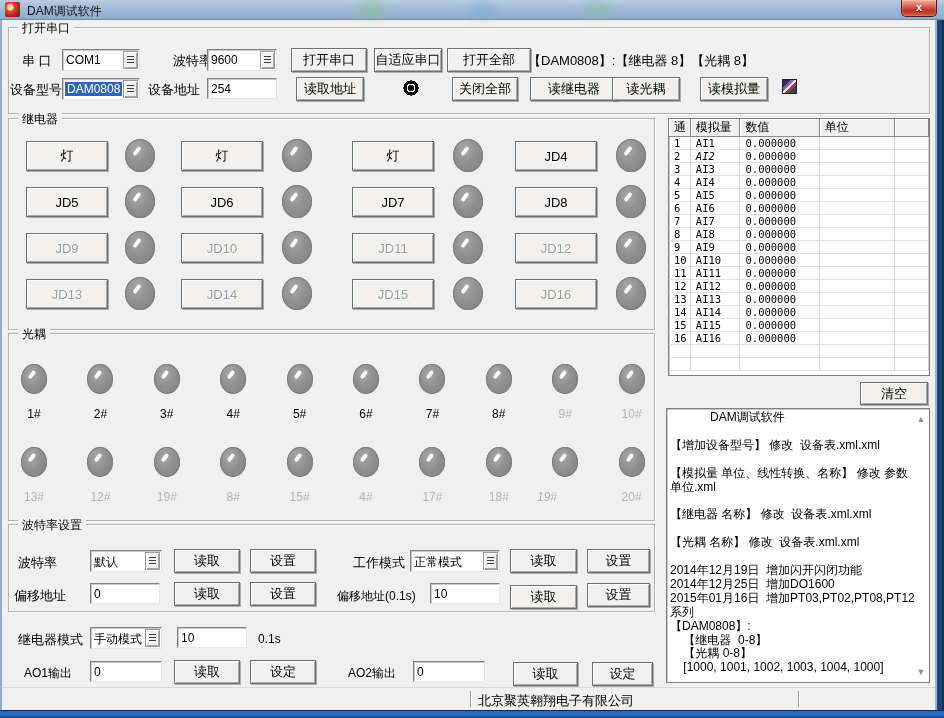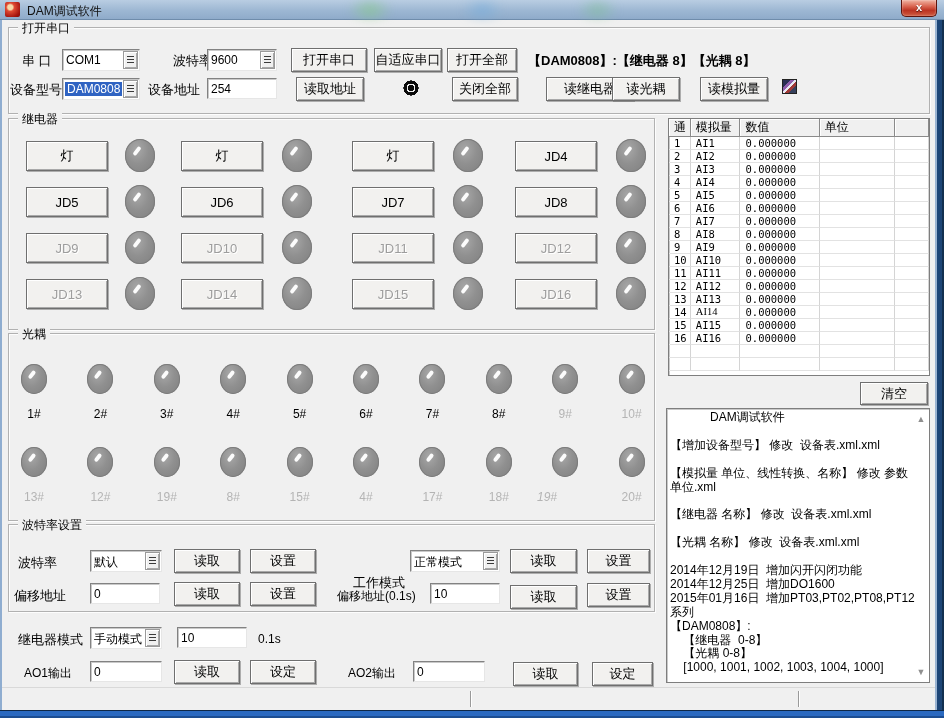--- a/index.html
+++ b/index.html
@@ -61,21 +61,21 @@
   .led-relay { width:30px; height:33px; }
   .led-relay::after { left:10px; top:7px; width:4px; height:10px; }
   .led-opto { width:26px; height:30px; }
   .led-opto::after { left:9px; top:6px; width:3.5px; height:9px; }
   .opto-label { position:absolute; width:44px; text-align:center; font-size:12px; }
   .opto-label.disabled { color:#b4b4b4; }
 
   .black-dot { position:absolute; width:16px; height:16px; border-radius:50%;
     background:radial-gradient(circle at 50% 50%, #0b0b0b 0 3.5px, #f0f0f0 3.5px 4.5px, #0b0b0b 4.5px 7.5px, rgba(0,0,0,0) 7.6px); }
 
-  .device-info { position:absolute; font-weight:bold; font-size:13px; white-space:nowrap; }
+  .device-info { position:absolute; font-weight:normal; font-size:13px; white-space:nowrap; }
   .debug-icon { position:absolute; width:15px; height:15px; border:1px solid #222;
     background:linear-gradient(135deg,#2b2f55 0 30%,#8f5fae 30% 45%,#e8e8f2 45% 55%,#a03a36 55% 70%,#36415d 70% 100%); }
 
   
   .tbl { position:absolute; background:#fff; border:1px solid #7e7e7e; box-shadow:inset 1px 1px 0 #c9c9c9; overflow:hidden; }
   .thead { display:flex; height:18px; }
   .th { background:#f0f0f0; border-right:1px solid #8a8a8a; border-bottom:1px solid #8a8a8a;
     box-shadow:inset 1px 1px 0 #fff; font-size:12px; line-height:17px; padding-left:5px; overflow:hidden; }
   .tr { display:flex; height:13px; }
   .td { border-right:1px solid #d4d4d4; border-bottom:1px solid #e2e2e2; font-family:"DejaVu Sans Mono","Liberation Mono",monospace;
@@ -119,34 +119,34 @@
     <span class="combo-text">COM1</span>
     <span class="combo-btn"></span>
   </div>
   <span class="lbl" style="left:173px; top:52px;">波特率</span>
   <div class="combo" style="left:207px; top:49px; width:70px;">
     <span class="combo-text">9600</span>
     <span class="combo-btn"></span>
   </div>
   <div class="btn" style="left:291px; top:48px; width:76px;">打开串口</div>
   <div class="btn" style="left:374px; top:48px; width:68px;">自适应串口</div>
-  <div class="btn" style="left:447px; top:48px; width:70px;">打开全部</div>
+  <div class="btn" style="left:447px; top:48px; width:84px;">打开全部</div>
   <div class="device-info" style="left:528px; top:52px;">【DAM0808】:【继电器  8】【光耦 8】</div>
 
   <span class="lbl" style="left:10px; top:81px;">设备型号</span>
   <div class="combo" style="left:62px; top:78px; width:78px;">
     <span class="combo-text selected">DAM0808</span>
     <span class="combo-btn"></span>
   </div>
   <span class="lbl" style="left:148px; top:81px;">设备地址</span>
   <input class="tbx" style="left: 207px; top: 78px; width: 70px;" value="254">
   <div class="btn" style="left:296px; top:77px; width:68px;">读取地址</div>
   <div class="black-dot" style="left:403px; top:80px;"></div>
   <div class="btn" style="left:452px; top:77px; width:66px;">关闭全部</div>
-  <div class="btn" style="left:530px; top:77px; width:88px;margin-left:16px;">读继电器</div>
+  <div class="btn" style="left:530px; top:77px; width:88px;">读继电器</div>
   <div class="btn" style="left:612px; top:77px; width:68px;">读光耦</div>
   <div class="btn" style="left:700px; top:77px; width:68px;">读模拟量</div>
   <div class="debug-icon" style="left:782px; top:79px;"></div>
   <span class="lbl" style="left:802px; top:81px;margin-top:36px;">调试信息</span>
 
   <div class="grp" style="left:8px; top:118px; width:647px; height:212px;">
     <span class="grp-label">继电器</span>
     <div>
         <div class="btn relay-btn" style="left: 17px; top: 22px;">灯</div>
         <div class="led led-relay" style="left: 116px; top: 20px;"></div>
@@ -232,21 +232,21 @@
   <div class="grp" style="left:8px; top:524px; width:647px; height:88px;">
     <span class="grp-label">波特率设置</span>
   </div>
   <span class="lbl" style="left:18px; top:554px;">波特率</span>
   <div class="combo" style="left:90px; top:550px; width:72px;">
     <span class="combo-text">默认</span>
     <span class="combo-btn"></span>
   </div>
   <div class="btn" style="left:174px; top:549px; width:66px;">读取</div>
   <div class="btn" style="left:250px; top:549px; width:66px;">设置</div>
-  <span class="lbl" style="left:353px; top:554px;margin-top:20px;">工作模式</span>
+  <span class="lbl" style="left:353px; top:554px;">工作模式</span>
   <div class="combo" style="left:410px; top:550px; width:90px;font-family:Liberation Mono, monospace;">
     <span class="combo-text">正常模式</span>
     <span class="combo-btn"></span>
   </div>
   <div class="btn" style="left:510px; top:549px; width:67px;">读取</div>
   <div class="btn" style="left:587px; top:549px; width:63px;">设置</div>
 
   <span class="lbl" style="left:14px; top:587px;">偏移地址</span>
   <input class="tbx" style="left: 90px; top: 583px; width: 70px;" value="0">
   <div class="btn" style="left:174px; top:582px; width:66px;">读取</div>
@@ -284,21 +284,21 @@
     <div>
         <div class="tr">
           <div class="td" style="width: 22px;">1</div>
           <div class="td" style="width: 50px;">AI1</div>
           <div class="td" style="width: 80px;">0.000000</div>
           <div class="td" style="width: 76px;"></div>
           <div class="td" style="width: 34px;"></div>
         </div>
         <div class="tr">
           <div class="td" style="width: 22px;">2</div>
-          <div class="td" style="width: 50px;">AI2</div>
+          <div class="td" style="width: 50px; font-style: italic;">AI2</div>
           <div class="td" style="width: 80px;">0.000000</div>
           <div class="td" style="width: 76px;"></div>
           <div class="td" style="width: 34px;"></div>
         </div>
         <div class="tr">
           <div class="td" style="width: 22px;">3</div>
           <div class="td" style="width: 50px;">AI3</div>
           <div class="td" style="width: 80px;">0.000000</div>
           <div class="td" style="width: 76px;"></div>
           <div class="td" style="width: 34px;"></div>
@@ -368,21 +368,21 @@
         </div>
         <div class="tr">
           <div class="td" style="width: 22px;">13</div>
           <div class="td" style="width: 50px;">AI13</div>
           <div class="td" style="width: 80px;">0.000000</div>
           <div class="td" style="width: 76px;"></div>
           <div class="td" style="width: 34px;"></div>
         </div>
         <div class="tr">
           <div class="td" style="width: 22px;">14</div>
-          <div class="td" style="width: 50px; font-family: Liberation Serif, serif;">AI14</div>
+          <div class="td" style="width: 50px;">AI14</div>
           <div class="td" style="width: 80px;">0.000000</div>
           <div class="td" style="width: 76px;"></div>
           <div class="td" style="width: 34px;"></div>
         </div>
         <div class="tr">
           <div class="td" style="width: 22px;">15</div>
           <div class="td" style="width: 50px;">AI15</div>
           <div class="td" style="width: 80px;">0.000000</div>
           <div class="td" style="width: 76px;"></div>
           <div class="td" style="width: 34px;"></div>
@@ -430,15 +430,16 @@
     【继电器  0-8】
     【光耦 0-8】
     [1000, 1001, 1002, 1003, 1004, 1000]</div>
     <div class="scroll-arrow" style="top:5px;">▲</div>
     <div class="scroll-arrow" style="bottom:5px;">▼</div>
   </div>
 
   <div class="statusbar">
     <div class="sb-div" style="left:468px;"></div>
     <div class="sb-div" style="left:796px;"></div>
+    <span class="company">北京聚英翱翔电子有限公司</span>
   </div>
 
 </div>
 
 </body></html>

